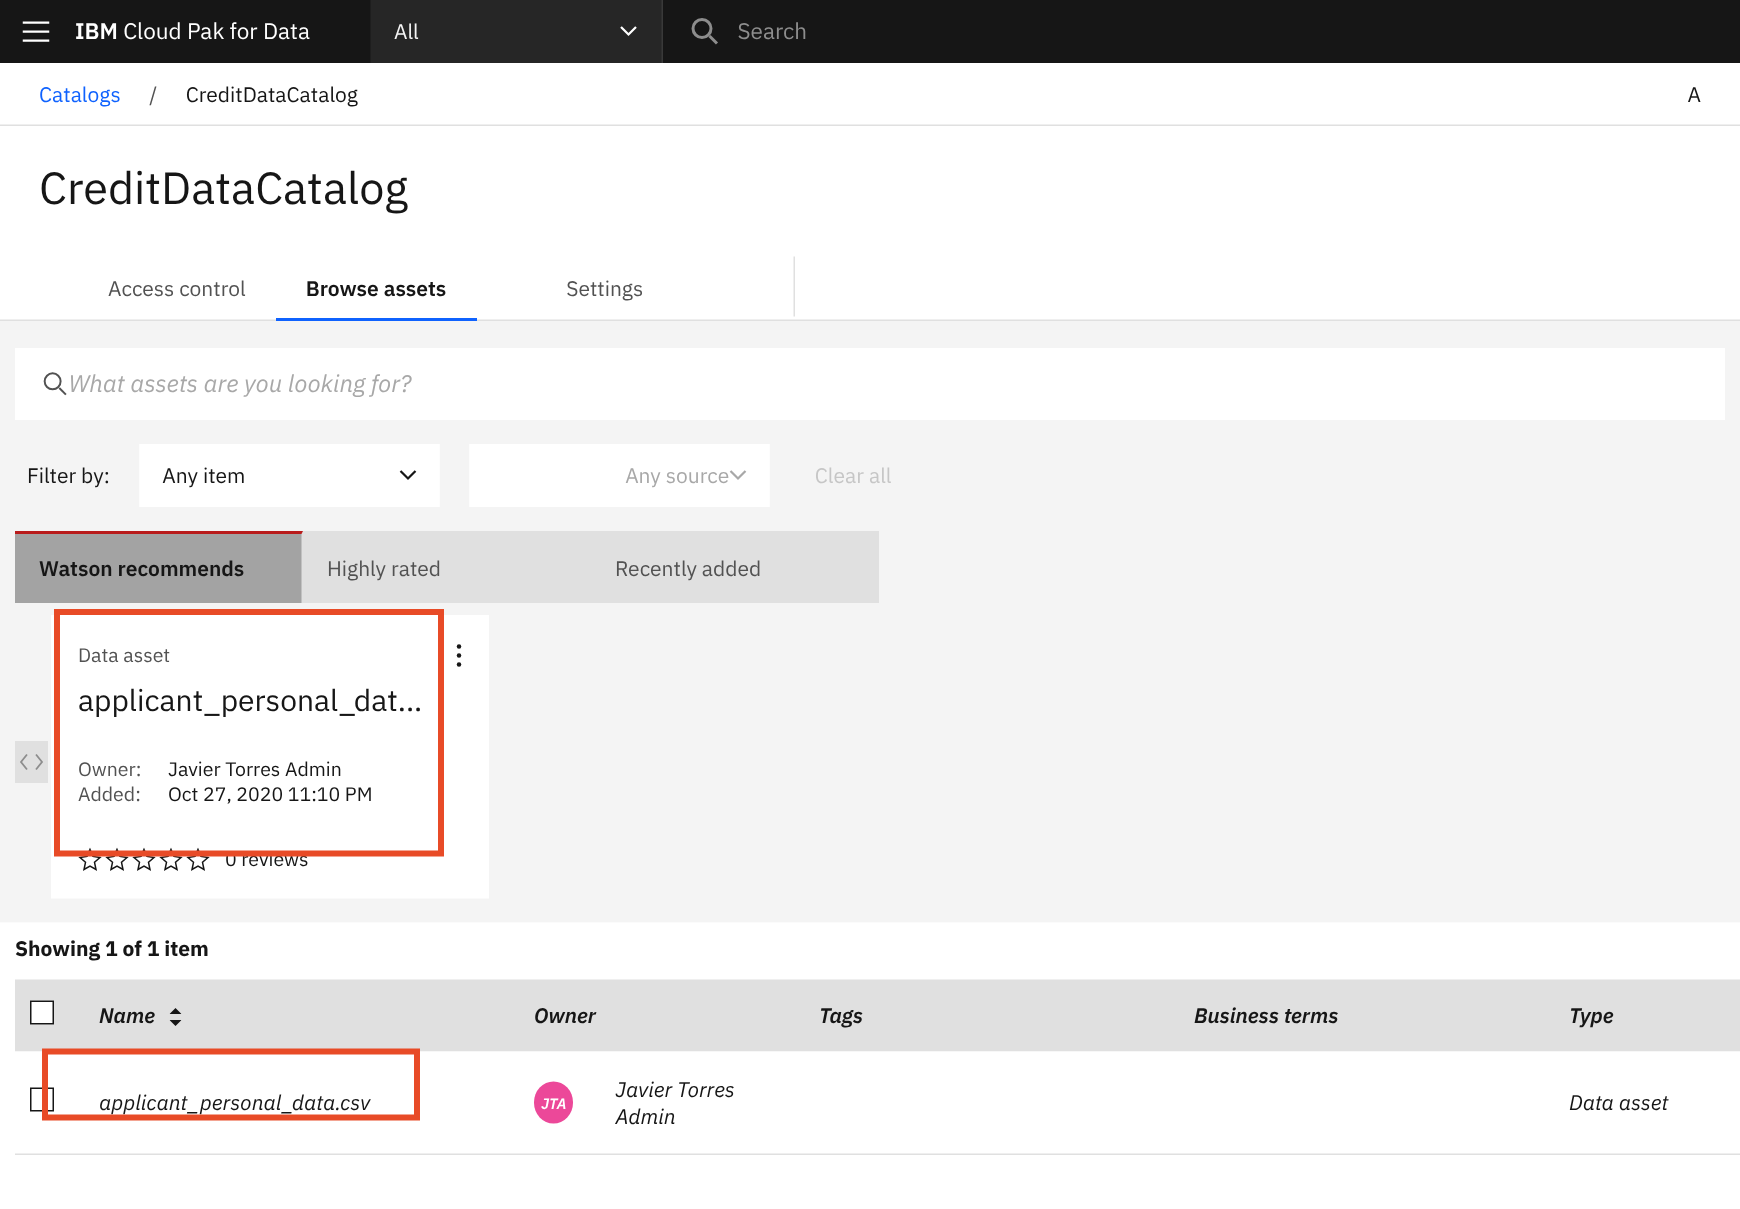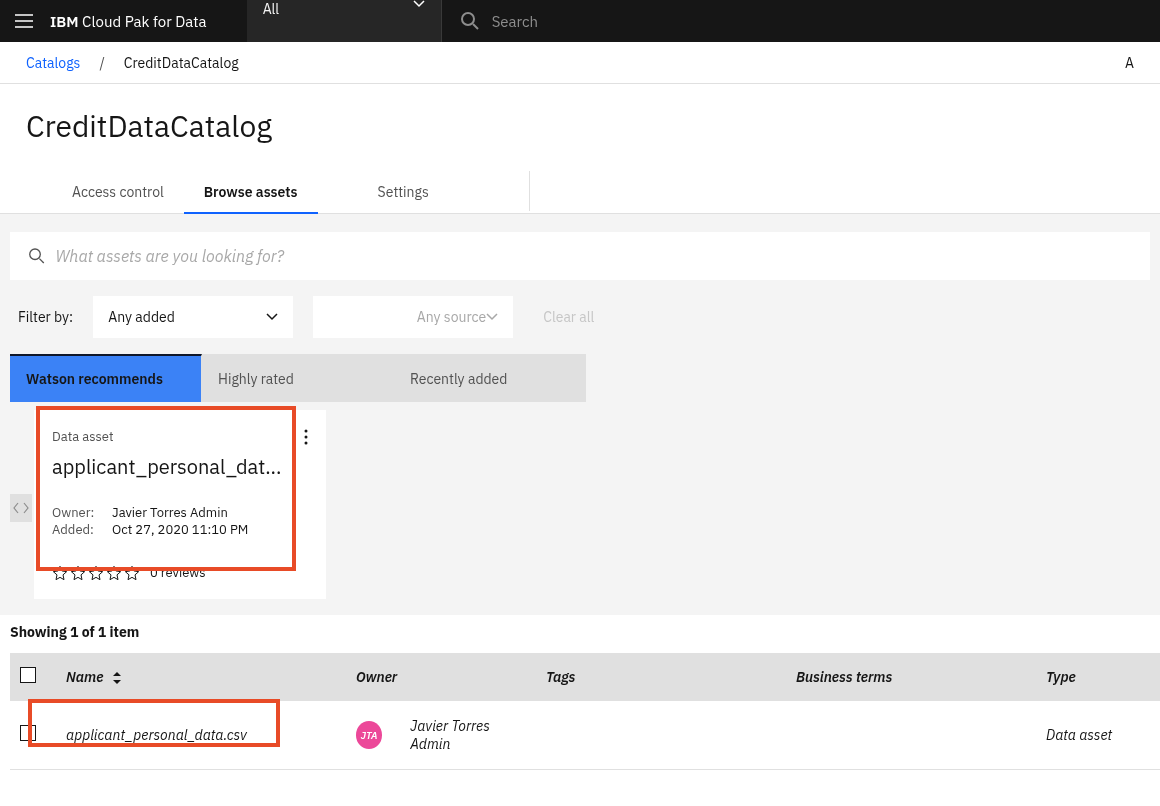--- a/index.html
+++ b/index.html
@@ -4,21 +4,21 @@
 <style>
   * { box-sizing: border-box; margin: 0; padding: 0; font-family: "IBM Plex Sans", "Helvetica Neue", Arial, sans-serif; }
   body { background: #fff; color: #161616; font-size: 14px; width: 1160px; }
 
   
   .top-header { display: flex; align-items: center; height: 42px; background: #161616; color: #fff; }
   .hamburger { width: 48px; height: 42px; display:flex; align-items:center; justify-content:center; cursor:pointer; }
   .brand { font-size: 15px; padding-left: 2px; padding-right: 40px; }
   .brand .ibm { font-weight:600; }
   .brand .rest { font-weight:400; }
-  .scope-dd { width: 195px; height:42px; background:#262626; display:flex; padding:0 16px; cursor:pointer; justify-content:space-between; border-right:1px solid #393939; }
+  .scope-dd { width: 195px; height:42px; background:#262626; display:flex; align-items:center; padding:0 16px; cursor:pointer; justify-content:space-between; border-right:1px solid #393939; }
   .scope-dd span { color:#f4f4f4; }
   .search-global { display:flex; align-items:center; padding-left:18px; gap:12px; flex:1; }
   .search-global input { background:transparent; border:none; outline:none; color:#c6c6c6; font-size:15px; width:300px; }
   .search-global input::placeholder { color:#8d8d8d; }
 
   
   .breadcrumb-row { height:42px; display:flex; align-items:center; justify-content:space-between; padding:0 26px; border-bottom:1px solid #e0e0e0; }
   .breadcrumb { display:flex; align-items:center; gap:19px; font-size:14px; }
   .breadcrumb a { color:#0f62fe; text-decoration:none; }
   .breadcrumb .sep { color:#525252; }
@@ -31,35 +31,35 @@
   .subtabs { display:flex; border-bottom:1px solid #e0e0e0; padding-left:12px; }
   .subtab { padding: 12px 20px; font-size:14px; color:#525252; cursor:pointer; position:relative; }
   .subtab.active { color:#161616; font-weight:600; }
   .subtab.active::after { content:""; position:absolute; left:0; right:0; bottom:-1px; height:2px; background:#0f62fe; }
   .subtab-extra-border { border-right:1px solid #e0e0e0; height: 40px; margin-left: 80px; }
 
   
   .content { background:#f4f4f4; padding-top:18px; }
 
   
-  .asset-search { margin:0 10px; background:#fff; height:48px; display:flex; align-items:center; padding:0 18px; gap:10px; }
+  .asset-search { margin:0 10px; background:#fff; height:48px; display:flex; align-items:center; padding:0 18px; gap:0; }
   .asset-search input { border:none; outline:none; font-size:16px; font-style:italic; color:#525252; width:100%; }
   .asset-search input::placeholder { color:#a8a8a8; font-style:italic; }
 
   
   .filters { display:flex; align-items:center; gap:20px; padding:16px 18px 16px; }
   .filters .label { font-size:14px; color:#161616; }
   .filter-dd { background:#fff; height:42px; display:flex; align-items:center; justify-content:space-between; padding:0 14px; font-size:14px; width:200px; border:1px solid #fff; cursor:pointer; }
   .filter-dd.disabled { color:#a8a8a8;justify-content:flex-end; }
   .clear-all { color:#c6c6c6; font-size:14px; margin-left:10px; }
 
   
   .rec-tabs { display:flex; margin:0 10px; }
   .rec-tab { width:192px; height:48px; display:flex; align-items:center; padding-left:16px; font-size:14px; color:#525252; cursor:pointer; border-top:2px solid transparent; border-right:1px solid #e0e0e0; background:#e0e0e0; }
-  .rec-tab.active { background:#3b82f6; color:#161616; font-weight:600; border-top:2px solid #0f172a; }
+  .rec-tab.active { background:#a3a3a3; color:#161616; font-weight:600; border-top:2px solid #b91c1c; }
 
   
   .card-area { background:#f4f4f4; padding:8px 10px 16px; display:flex; align-items:flex-start; gap:0; }
   .carousel-btn { width:22px; height:28px; background:#e0e0e0; display:flex; align-items:center; justify-content:center; margin-top:84px; cursor:pointer; }
   .card { width:292px; background:#fff; margin-left:2px; position:relative; }
   .card-hl { position:absolute; border:4px solid #e84b27; top:-4px; left:2px; width:260px; height:165px; pointer-events:none; }
   .card-body { padding:18px 18px 10px; }
   .card-type-row { display:flex; justify-content:space-between; align-items:center; font-size:13px; color:#525252; }
   .card-title { font-size:20px; margin-top:8px; white-space:nowrap; overflow:hidden; text-overflow:ellipsis; }
   .card-meta { margin-top:24px; font-size:13px; color:#161616; }
@@ -135,21 +135,21 @@
     <svg width="18" height="18" viewBox="0 0 20 20">
         <circle cx="8" cy="8" r="6" stroke="#525252" stroke-width="1.5" fill="none"></circle>
         <path d="M13 13l5 5" stroke="#525252" stroke-width="1.5"></path>
       </svg>
     <input placeholder="What assets are you looking for?" style="">
   </div>
 
   <div class="filters">
     <span class="label">Filter by:</span>
     <div class="filter-dd">
-      <span>Any added</span>
+      <span>Any item</span>
       <svg width="12" height="8" viewBox="0 0 12 8">
           <path d="M1 1l5 5 5-5" stroke="#161616" stroke-width="1.5" fill="none"></path>
         </svg>
     </div>
     <div class="filter-dd disabled">
       <span>Any source</span>
       <svg width="12" height="8" viewBox="0 0 12 8">
           <path d="M1 1l5 5 5-5" stroke="#a8a8a8" stroke-width="1.5" fill="none"></path>
         </svg>
     </div>

